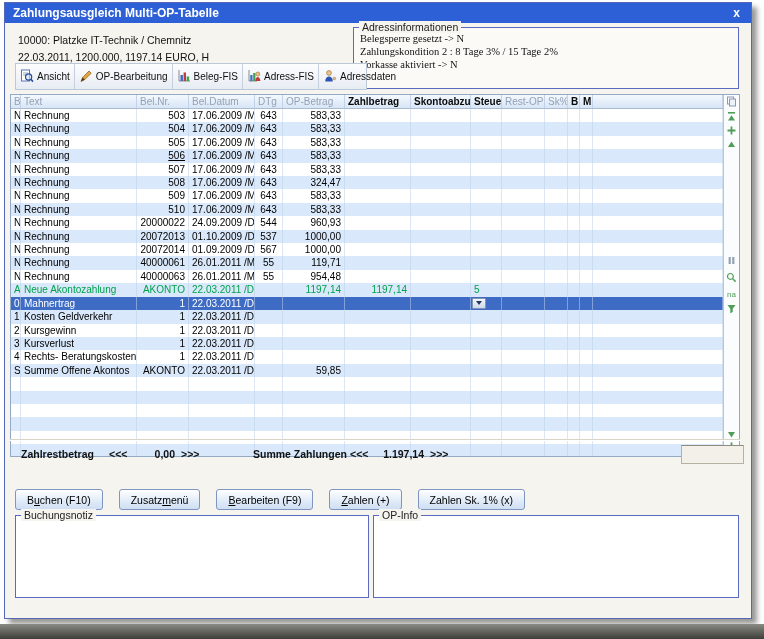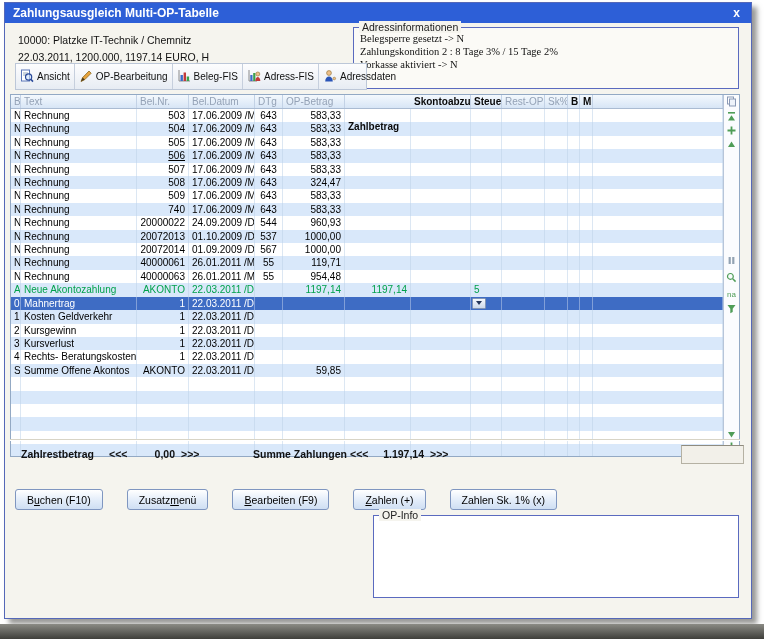--- a/index.html
+++ b/index.html
@@ -66,21 +66,21 @@
     border-top:1px solid #d8d4c6; box-shadow:inset 0 1px 0 #fff; font-size:10.5px;
     color:#111;font-weight:bold; }
   .statusbar span { position:absolute; top:8px; white-space:nowrap; }
   .sb-l1 { left:11px; } .sb-a1 { left:99px; }
   .sb-v1 { left:113px; width:52px; text-align:right; }
   .sb-a1b { left:171px; } .sb-l2 { left:243px; } .sb-a2 { left:340px; }
   .sb-v2 { left:354px; width:60px; text-align:right; } .sb-a2b { left:420px; }
   .blank-box { position:absolute; left:671px; top:5px; width:63px; height:19px;
     background:#f2f0e9; border:1px solid #b5b1a3; border-top-color:#8f8b7e; }
 
-  .btnrow { position:absolute; left:10px; top:486px; display:flex; gap:24px; }
+  .btnrow { position:absolute; left:10px; top:486px; display:flex; gap:16px; }
   .btn { height:21px; padding:0 11px; font-family:"Liberation Sans",sans-serif;
     font-size:10.5px; color:#000; border:1px solid #7f96c0; border-radius:3px;
     background:linear-gradient(#ffffff,#e2ecf9 55%,#cfdff3); cursor:default;
     white-space:nowrap; }
   .btn u { text-decoration:underline; }
 
   .groupbox { position:absolute; top:512px; height:83px; background:#fff;
     border:1px solid #5a6abf; }
   .gb1 { left:10px; width:354px; } .gb2 { left:368px; width:366px; }
   .groupbox .legend { position:absolute; top:-7px; left:5px; background:#f5f4ee;
@@ -159,21 +159,21 @@
 
   <div class="grid">
     <div class="grid-main">
       <div class="ghead" id="ghead">
           <div class="hcell dim" style="width: 10px; flex: 0 0 10px;">B</div>
           <div class="hcell dim" style="width: 116px; flex: 0 0 116px;">Text</div>
           <div class="hcell dim" style="width: 52px; flex: 0 0 52px;">Bel.Nr.</div>
           <div class="hcell dim" style="width: 66px; flex: 0 0 66px;">Bel.Datum</div>
           <div class="hcell dim" style="width: 28px; flex: 0 0 28px;">DTg</div>
           <div class="hcell dim" style="width: 62px; flex: 0 0 62px;">OP-Betrag</div>
-          <div class="hcell strong" style="width: 66px; flex: 0 0 66px; margin-top: 25px;">Zahlbetrag</div>
+          <div class="hcell strong" style="width: 66px; flex: 0 0 66px;">Zahlbetrag</div>
           <div class="hcell strong" style="width: 60px; flex: 0 0 60px;">Skontoabzug</div>
           <div class="hcell strong" style="width: 31px; flex: 0 0 31px;">Steue</div>
           <div class="hcell dim" style="width: 43px; flex: 0 0 43px;">Rest-OP</div>
           <div class="hcell dim" style="width: 23px; flex: 0 0 23px;">Sk%</div>
           <div class="hcell strong" style="width: 12px; flex: 0 0 12px;">B</div>
           <div class="hcell strong" style="width: 13px; flex: 0 0 13px;">M</div>
           <div class="hcell dim" style="flex: 1 1 auto;"></div>
         </div>
       <div id="gbody">
           <div class="grow">
@@ -284,21 +284,21 @@
             <div class="gcell" style="width: 31px; flex: 0 0 31px;"></div>
             <div class="gcell" style="width: 43px; flex: 0 0 43px;"></div>
             <div class="gcell al-r" style="width: 23px; flex: 0 0 23px;"></div>
             <div class="gcell" style="width: 12px; flex: 0 0 12px;"></div>
             <div class="gcell" style="width: 13px; flex: 0 0 13px;"></div>
             <div class="gcell" style="flex: 1 1 auto;"></div>
           </div>
           <div class="grow stripe">
             <div class="gcell" style="width: 10px; flex: 0 0 10px;">N</div>
             <div class="gcell" style="width: 116px; flex: 0 0 116px;">Rechnung</div>
-            <div class="gcell al-r" style="width: 52px; flex: 0 0 52px;">740</div>
+            <div class="gcell al-r" style="width: 52px; flex: 0 0 52px;">510</div>
             <div class="gcell" style="width: 66px; flex: 0 0 66px;">17.06.2009 /Mi</div>
             <div class="gcell al-c" style="width: 28px; flex: 0 0 28px;">643</div>
             <div class="gcell al-r" style="width: 62px; flex: 0 0 62px;">583,33</div>
             <div class="gcell al-r" style="width: 66px; flex: 0 0 66px;"></div>
             <div class="gcell al-r" style="width: 60px; flex: 0 0 60px;"></div>
             <div class="gcell" style="width: 31px; flex: 0 0 31px;"></div>
             <div class="gcell" style="width: 43px; flex: 0 0 43px;"></div>
             <div class="gcell al-r" style="width: 23px; flex: 0 0 23px;"></div>
             <div class="gcell" style="width: 12px; flex: 0 0 12px;"></div>
             <div class="gcell" style="width: 13px; flex: 0 0 13px;"></div>
@@ -653,19 +653,23 @@
   </div>
 
   <div class="btnrow" id="btnrow">
       <button class="btn">B<u>u</u>chen (F10)</button>
       <button class="btn">Zusatz<u>m</u>enü</button>
       <button class="btn"><u>B</u>earbeiten (F9)</button>
       <button class="btn"><u>Z</u>ahlen (+)</button>
       <button class="btn">Zahlen Sk. 1% (x)</button>
     </div>
 
+  <div class="groupbox gb1">
+    <div class="legend">Buchungsnotiz</div>
+    <textarea style=""></textarea>
+  </div>
   <div class="groupbox gb2">
     <div class="legend">OP-Info</div>
     <textarea style=""></textarea>
   </div>
 
 </div>
 <div class="bottom-band"></div>
 
 </body></html>

